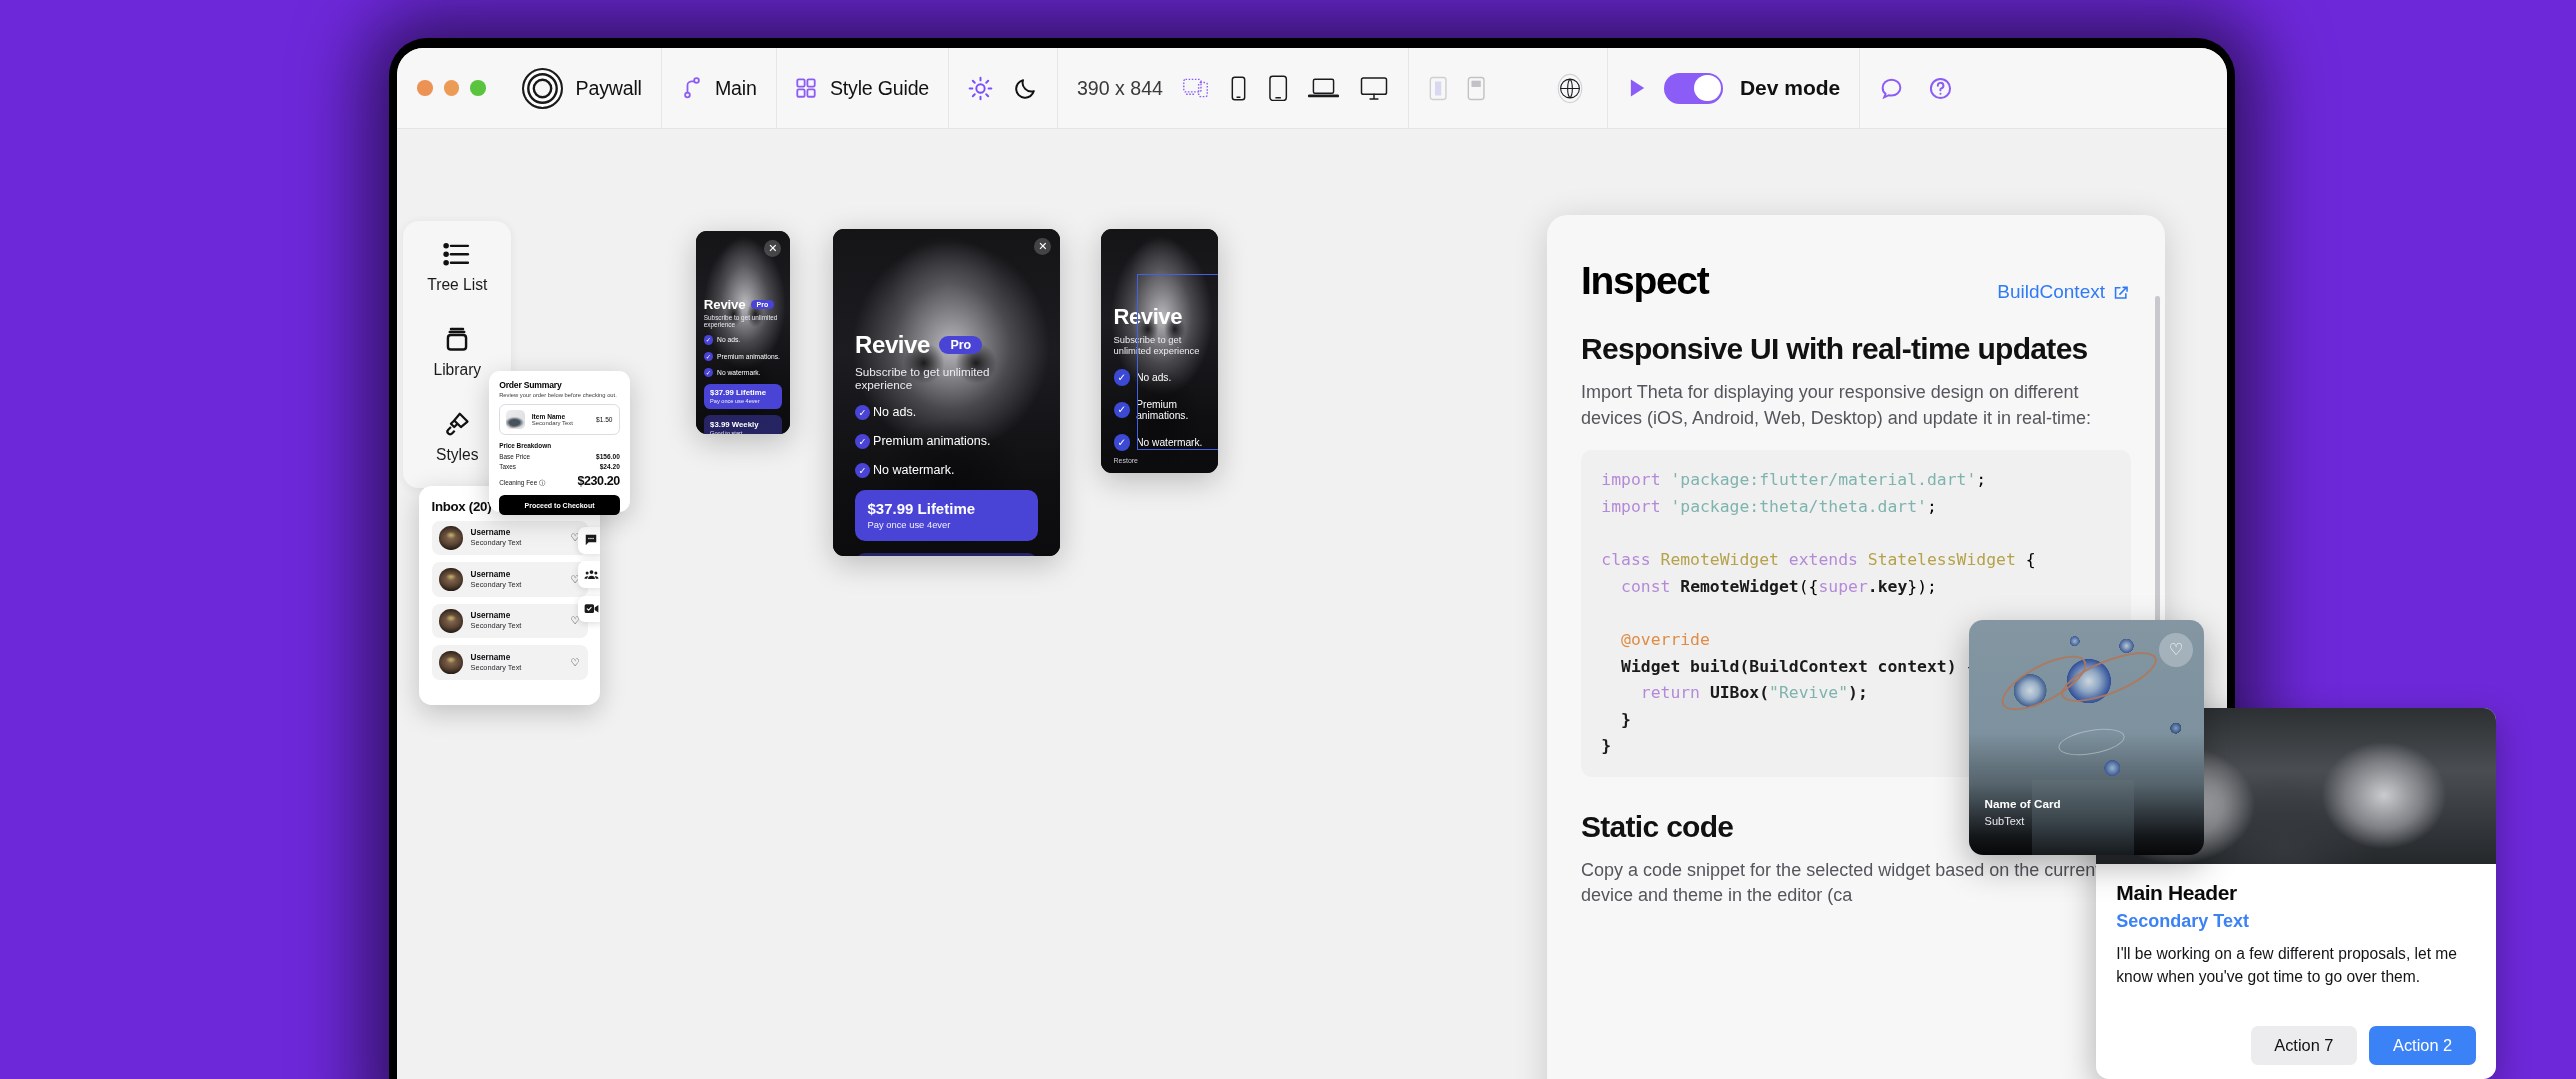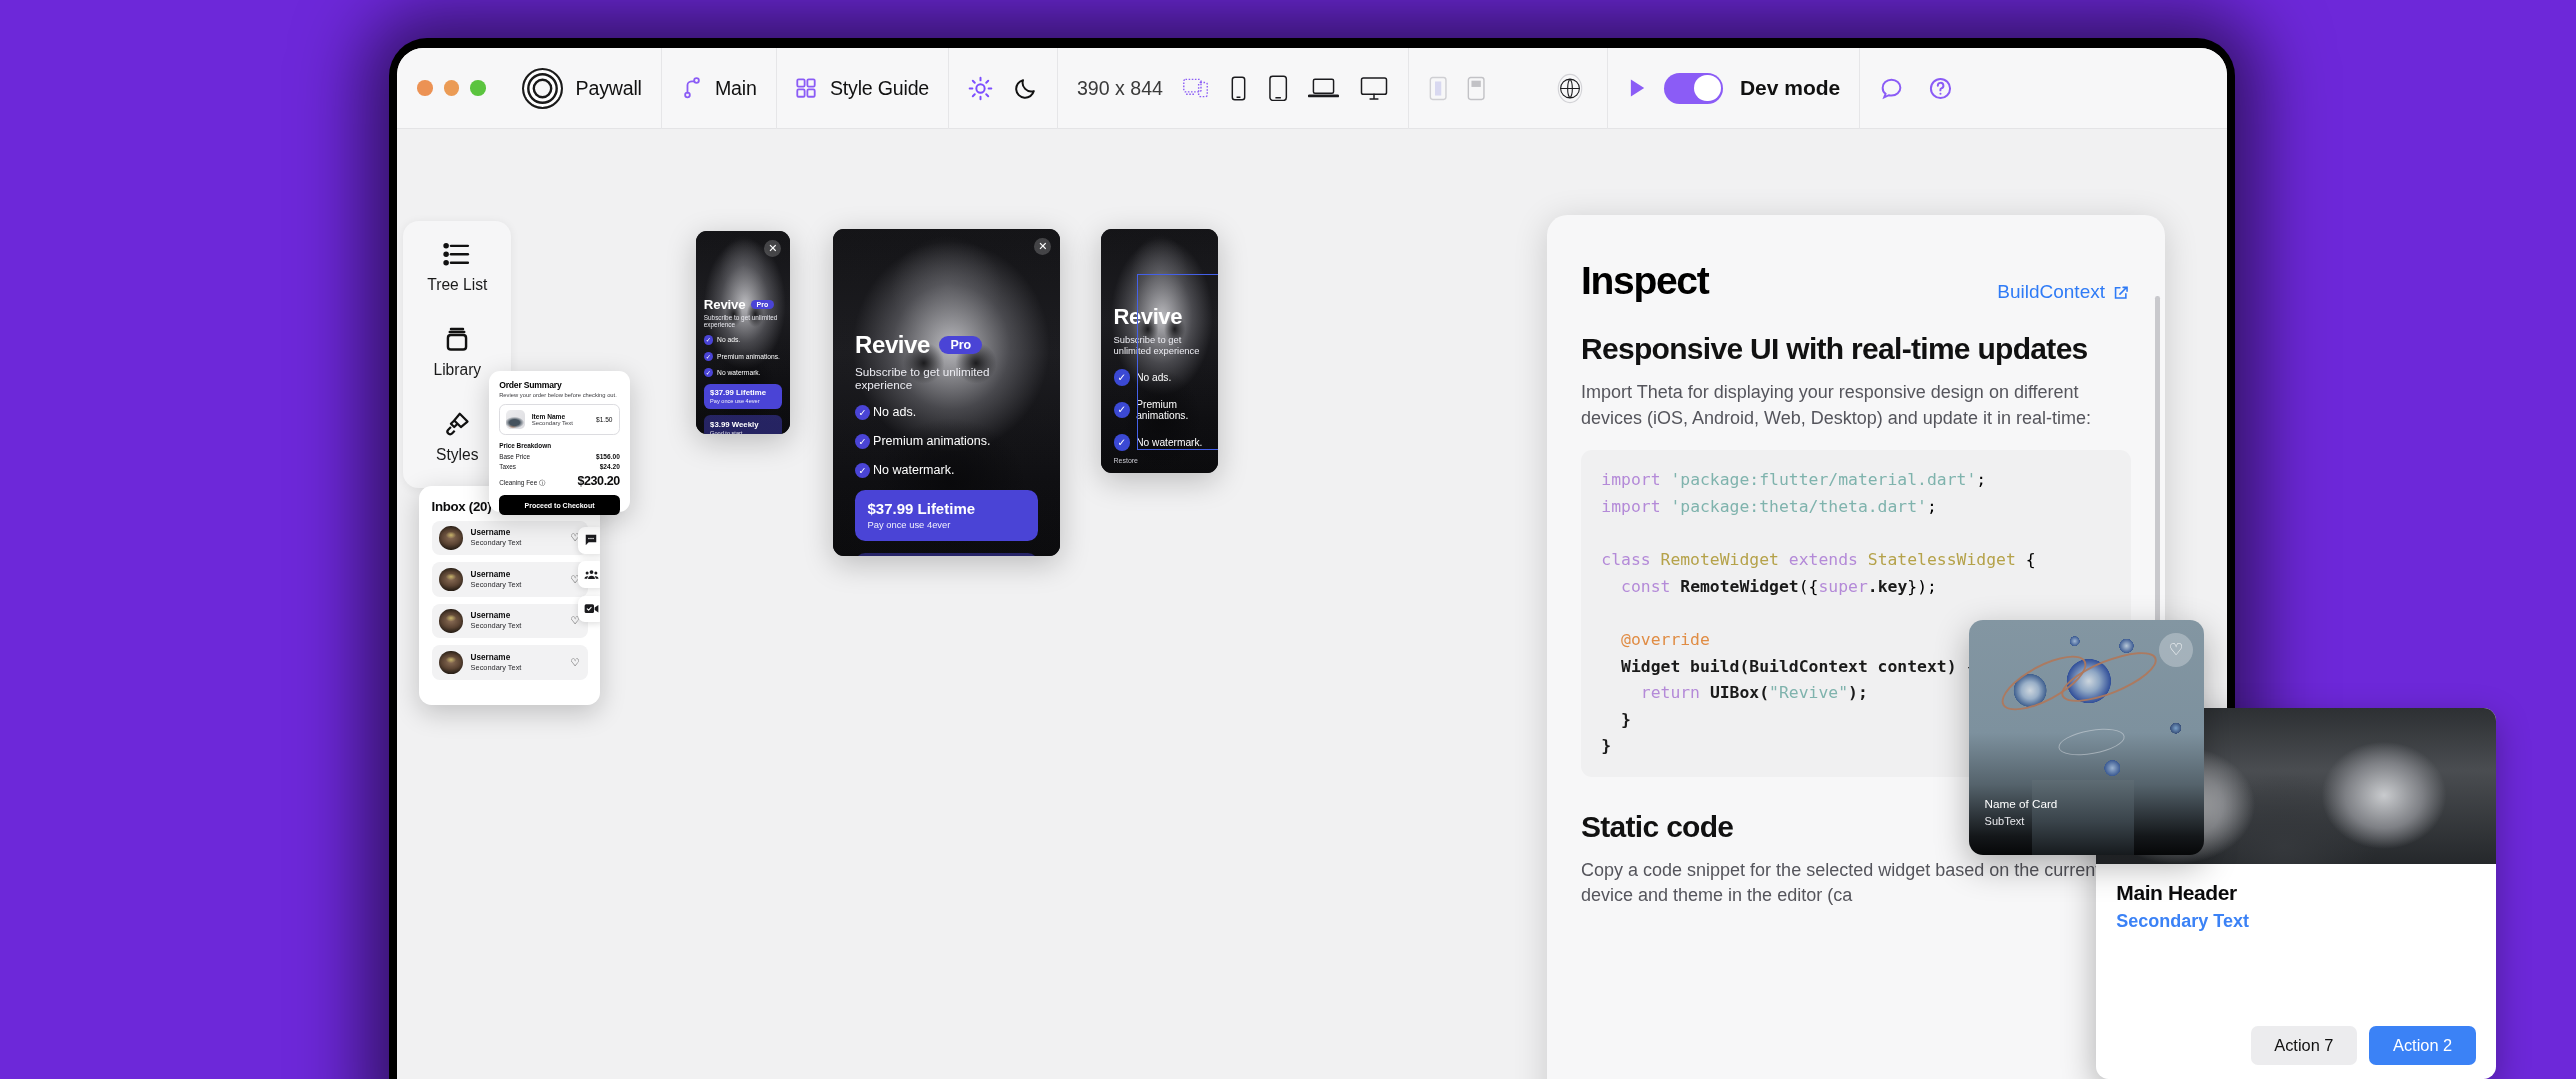--- a/index.html
+++ b/index.html
@@ -269,21 +269,21 @@
   }
   .sc-ring1 { position: absolute; left: 12%; top: 19%; width: 94px; height: 36px; border: 2.3px solid #b0775a; border-radius: 50%; transform: rotate(-28deg); opacity: .92; }
   .sc-ring2 { position: absolute; left: 38%; top: 17%; width: 102px; height: 34px; border: 2.3px solid #b0775a; border-radius: 50%; transform: rotate(-22deg); opacity: .92; }
   .sc-ring3 { position: absolute; left: 38%; top: 47%; width: 67px; height: 23.5px; border: 1.2px solid rgba(210,215,220,.55); border-radius: 50%; transform: rotate(-10deg); }
   .sc-table { position: absolute; left: 27%; bottom: 0; width: 102px; height: 75px; background: linear-gradient(180deg, #5e6c74 0%, #3a444b 55%, #161a1d 100%); }
   .sc-heart {
     position: absolute; right: 11px; top: 12.5px; width: 34px; height: 34px; border-radius: 50%;
     background: rgba(255,255,255,.28); display: flex; align-items: center; justify-content: center;
     font-size: 16.4px; color: #fff;
   }
-  .sc-name { position: absolute; left: 15.6px; bottom: 45px; font-size: 11.7px; font-weight: 400; color: #fff; }
+  .sc-name { position: absolute; left: 15.6px; bottom: 45px; font-size: 11.7px; font-weight: 700; color: #fff; }
   .sc-sub  { position: absolute; left: 15.6px; bottom: 28px; font-size: 11px; color: #e8e8ec; }
 
   
   .msgcard {
     position: absolute; left: 2096px; top: 708px;
     width: 400px; height: 371px; border-radius: 12.5px; overflow: hidden;
     background: #fff; box-shadow: 0 11px 34px rgba(0,0,0,.3); z-index: 28;
   }
   .msg-photo {
     height: 156px; width: 100%;
@@ -742,20 +742,21 @@
     <div class="sc-heart">♡</div>
     <div class="sc-name">Name of Card</div>
     <div class="sc-sub">SubText</div>
   </div>
 
   <div class="msgcard">
     <div class="msg-photo"></div>
     <div class="msg-body">
       <div class="msg-h">Main Header</div>
       <div class="msg-s">Secondary Text</div>
+      <div class="msg-p">I'll be working on a few different proposals, let me know when you've got time to go over them.</div>
     </div>
     <div class="msg-actions">
       <div class="btn-a1">Action 7</div>
       <div class="btn-a2">Action 2</div>
     </div>
   </div>
 
 </div>
 
 

